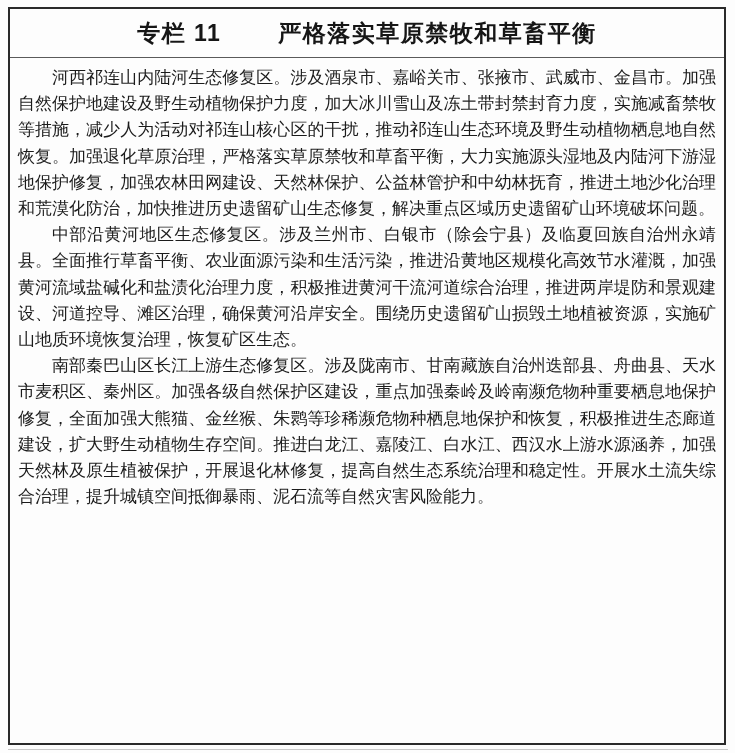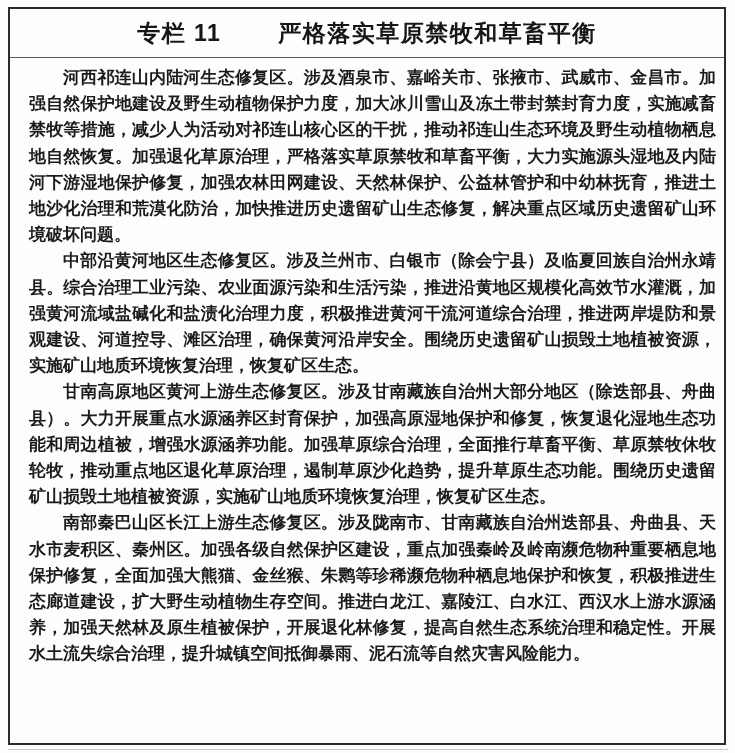--- a/index.html
+++ b/index.html
@@ -34,22 +34,21 @@
     font-weight: bold;
     font-size: 23px;
     color: #161616;
     letter-spacing: 1.5px;
     gap: 35px;
   }
   .title-band .title-label {
     margin-right: 22px;
   }
   .box-body {
-    padding: 7px 8px 0 19px;
-    font-weight: bold;
+    padding: 7px 8px 0 8px;
   }
   .box-body p {
     margin: 0;
     font-size: 17px;
     line-height: 26.2px;
     color: #1b1b1b;
     text-align: justify;
     text-indent: 2em;
     letter-spacing: 0px;
   }
@@ -65,19 +64,18 @@
 </head>
 <body>
 
 <div class="column-box">
   <div class="title-band">
     <span class="title-label">专栏 11</span>
     <span class="title-text">严格落实草原禁牧和草畜平衡</span>
   </div>
   <div class="box-body">
     <p>河西祁连山内陆河生态修复区。涉及酒泉市、嘉峪关市、张掖市、武威市、金昌市。加强自然保护地建设及野生动植物保护力度，加大冰川雪山及冻土带封禁封育力度，实施减畜禁牧等措施，减少人为活动对祁连山核心区的干扰，推动祁连山生态环境及野生动植物栖息地自然恢复。加强退化草原治理，严格落实草原禁牧和草畜平衡，大力实施源头湿地及内陆河下游湿地保护修复，加强农林田网建设、天然林保护、公益林管护和中幼林抚育，推进土地沙化治理和荒漠化防治，加快推进历史遗留矿山生态修复，解决重点区域历史遗留矿山环境破坏问题。</p>
-    <p>中部沿黄河地区生态修复区。涉及兰州市、白银市（除会宁县）及临夏回族自治州永靖县。综合治理工业污染、农业面源污染和生活污染，推进沿黄地区规模化高效节水灌溉，加强黄河流域盐碱化和盐渍化治理力度，积极推进黄河干流河道综合治理，推进两岸堤防和景观建设、河道控导、滩区治理，确保黄河沿岸安全。围绕历史遗留矿山损毁土地植被资源，实施矿山地质环境恢复治理，恢复矿区生态。</p>
-    <p>甘南高原地区黄河上游生态修复区。涉及甘南藏族自治州大部分地区（除迭部县、舟曲县）。大力开展重点水源涵养区封育保护，加强高原湿地保护和修复，恢复退化湿地生态功能和周边植被，增强水源涵养功能。加强草原综合治理，全面推行草畜平衡、草原禁牧休牧轮牧，推动重点地区退化草原治理，遏制草原沙化趋势，提升草原生态功能。围绕历史遗留矿山损毁土地植被资源，实施矿山地质环境恢复治理，恢复矿区生态。</p>
+    <p>中部沿黄河地区生态修复区。涉及兰州市、白银市（除会宁县）及临夏回族自治州永靖县。全面推行草畜平衡、农业面源污染和生活污染，推进沿黄地区规模化高效节水灌溉，加强黄河流域盐碱化和盐渍化治理力度，积极推进黄河干流河道综合治理，推进两岸堤防和景观建设、河道控导、滩区治理，确保黄河沿岸安全。围绕历史遗留矿山损毁土地植被资源，实施矿山地质环境恢复治理，恢复矿区生态。</p>
     <p>南部秦巴山区长江上游生态修复区。涉及陇南市、甘南藏族自治州迭部县、舟曲县、天水市麦积区、秦州区。加强各级自然保护区建设，重点加强秦岭及岭南濒危物种重要栖息地保护修复，全面加强大熊猫、金丝猴、朱鹮等珍稀濒危物种栖息地保护和恢复，积极推进生态廊道建设，扩大野生动植物生存空间。推进白龙江、嘉陵江、白水江、西汉水上游水源涵养，加强天然林及原生植被保护，开展退化林修复，提高自然生态系统治理和稳定性。开展水土流失综合治理，提升城镇空间抵御暴雨、泥石流等自然灾害风险能力。</p>
   </div>
 </div>
 
 <div class="bottom-faint-line"></div>
 
 </body></html>

